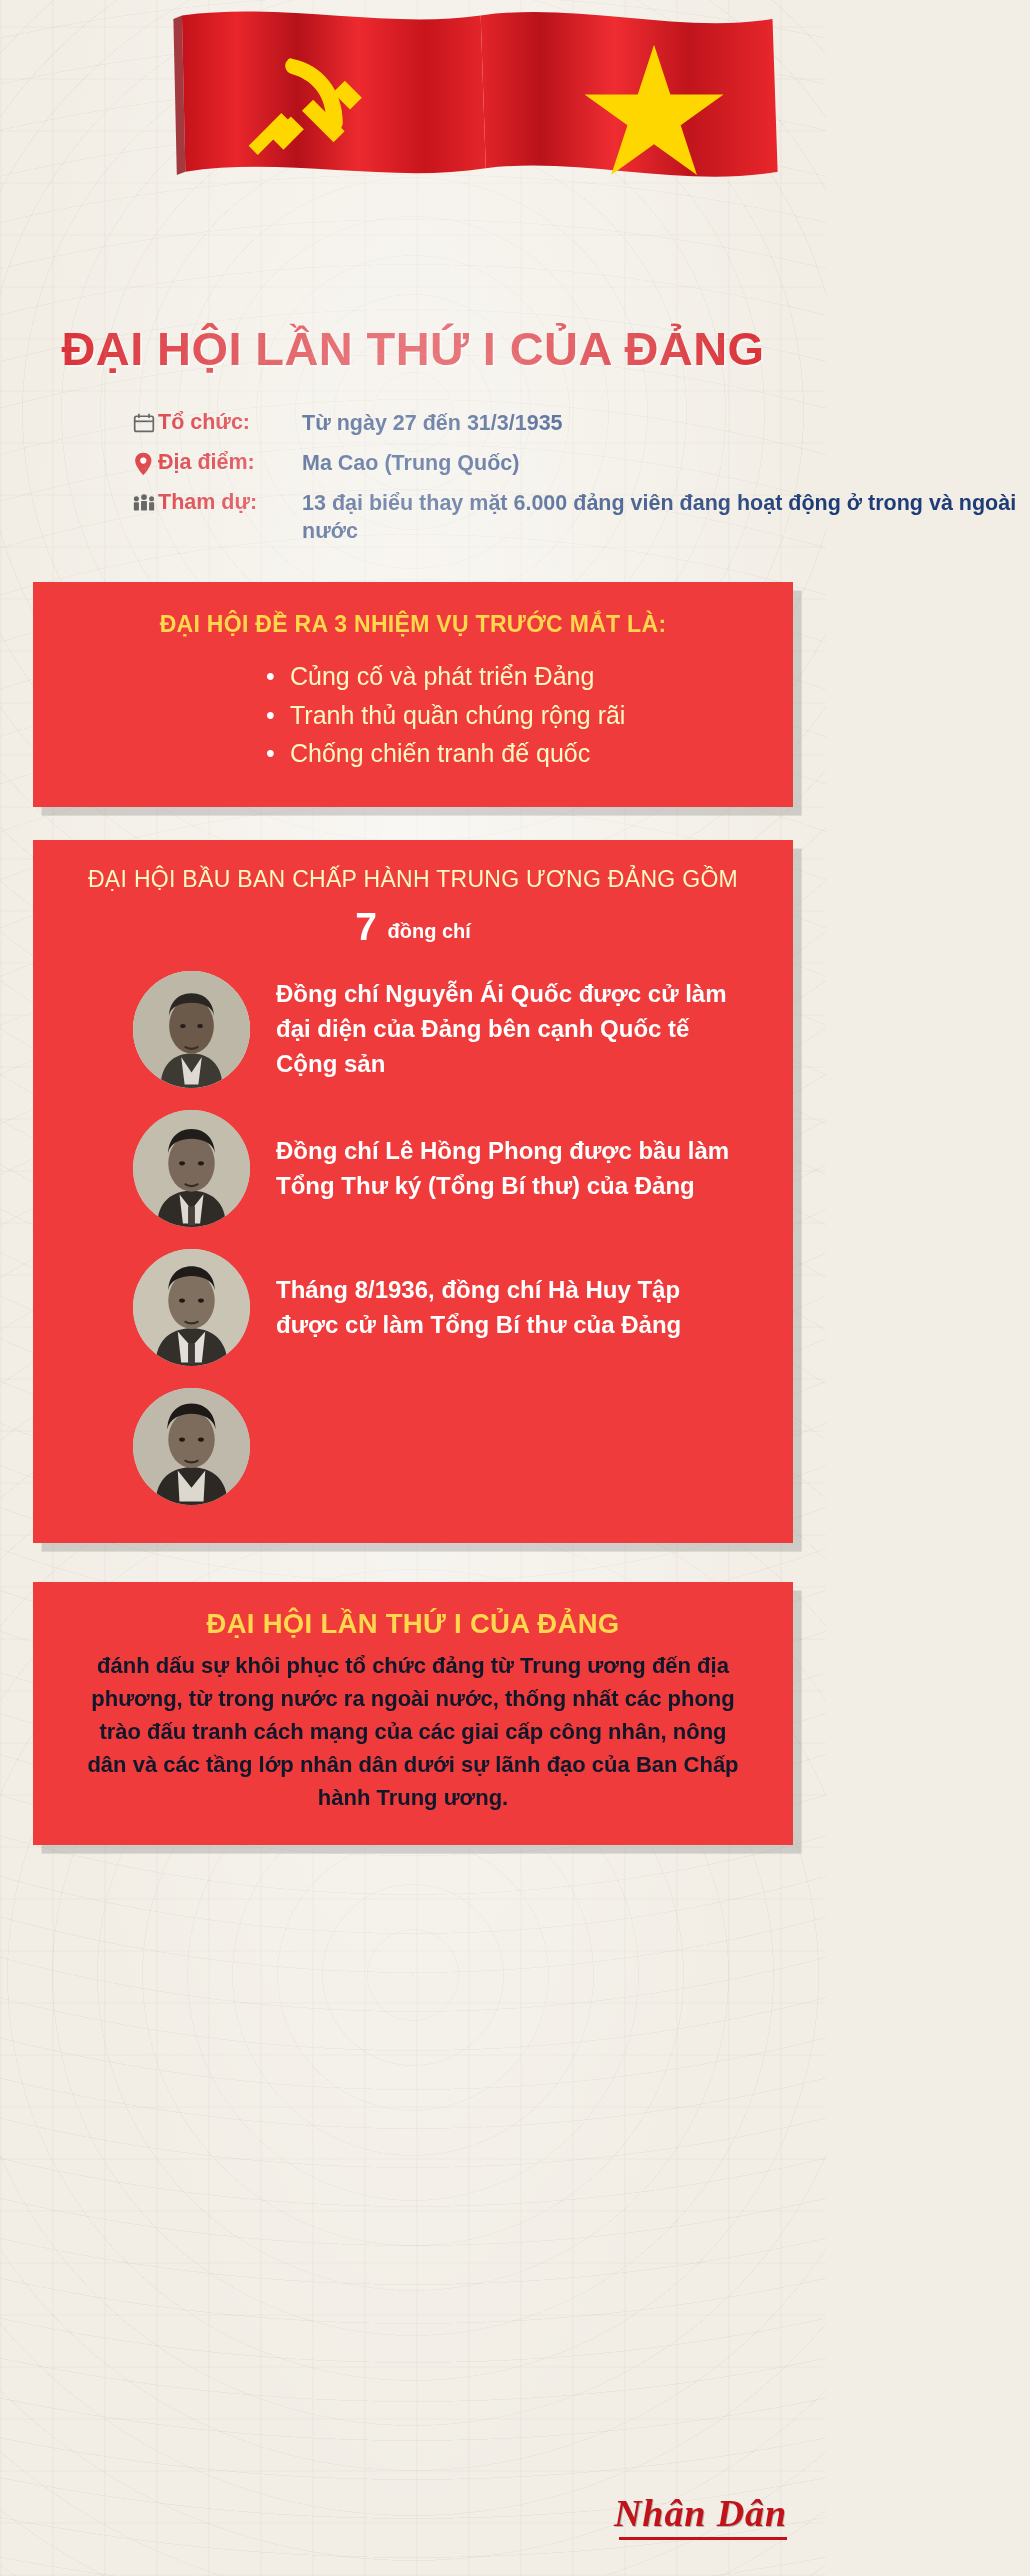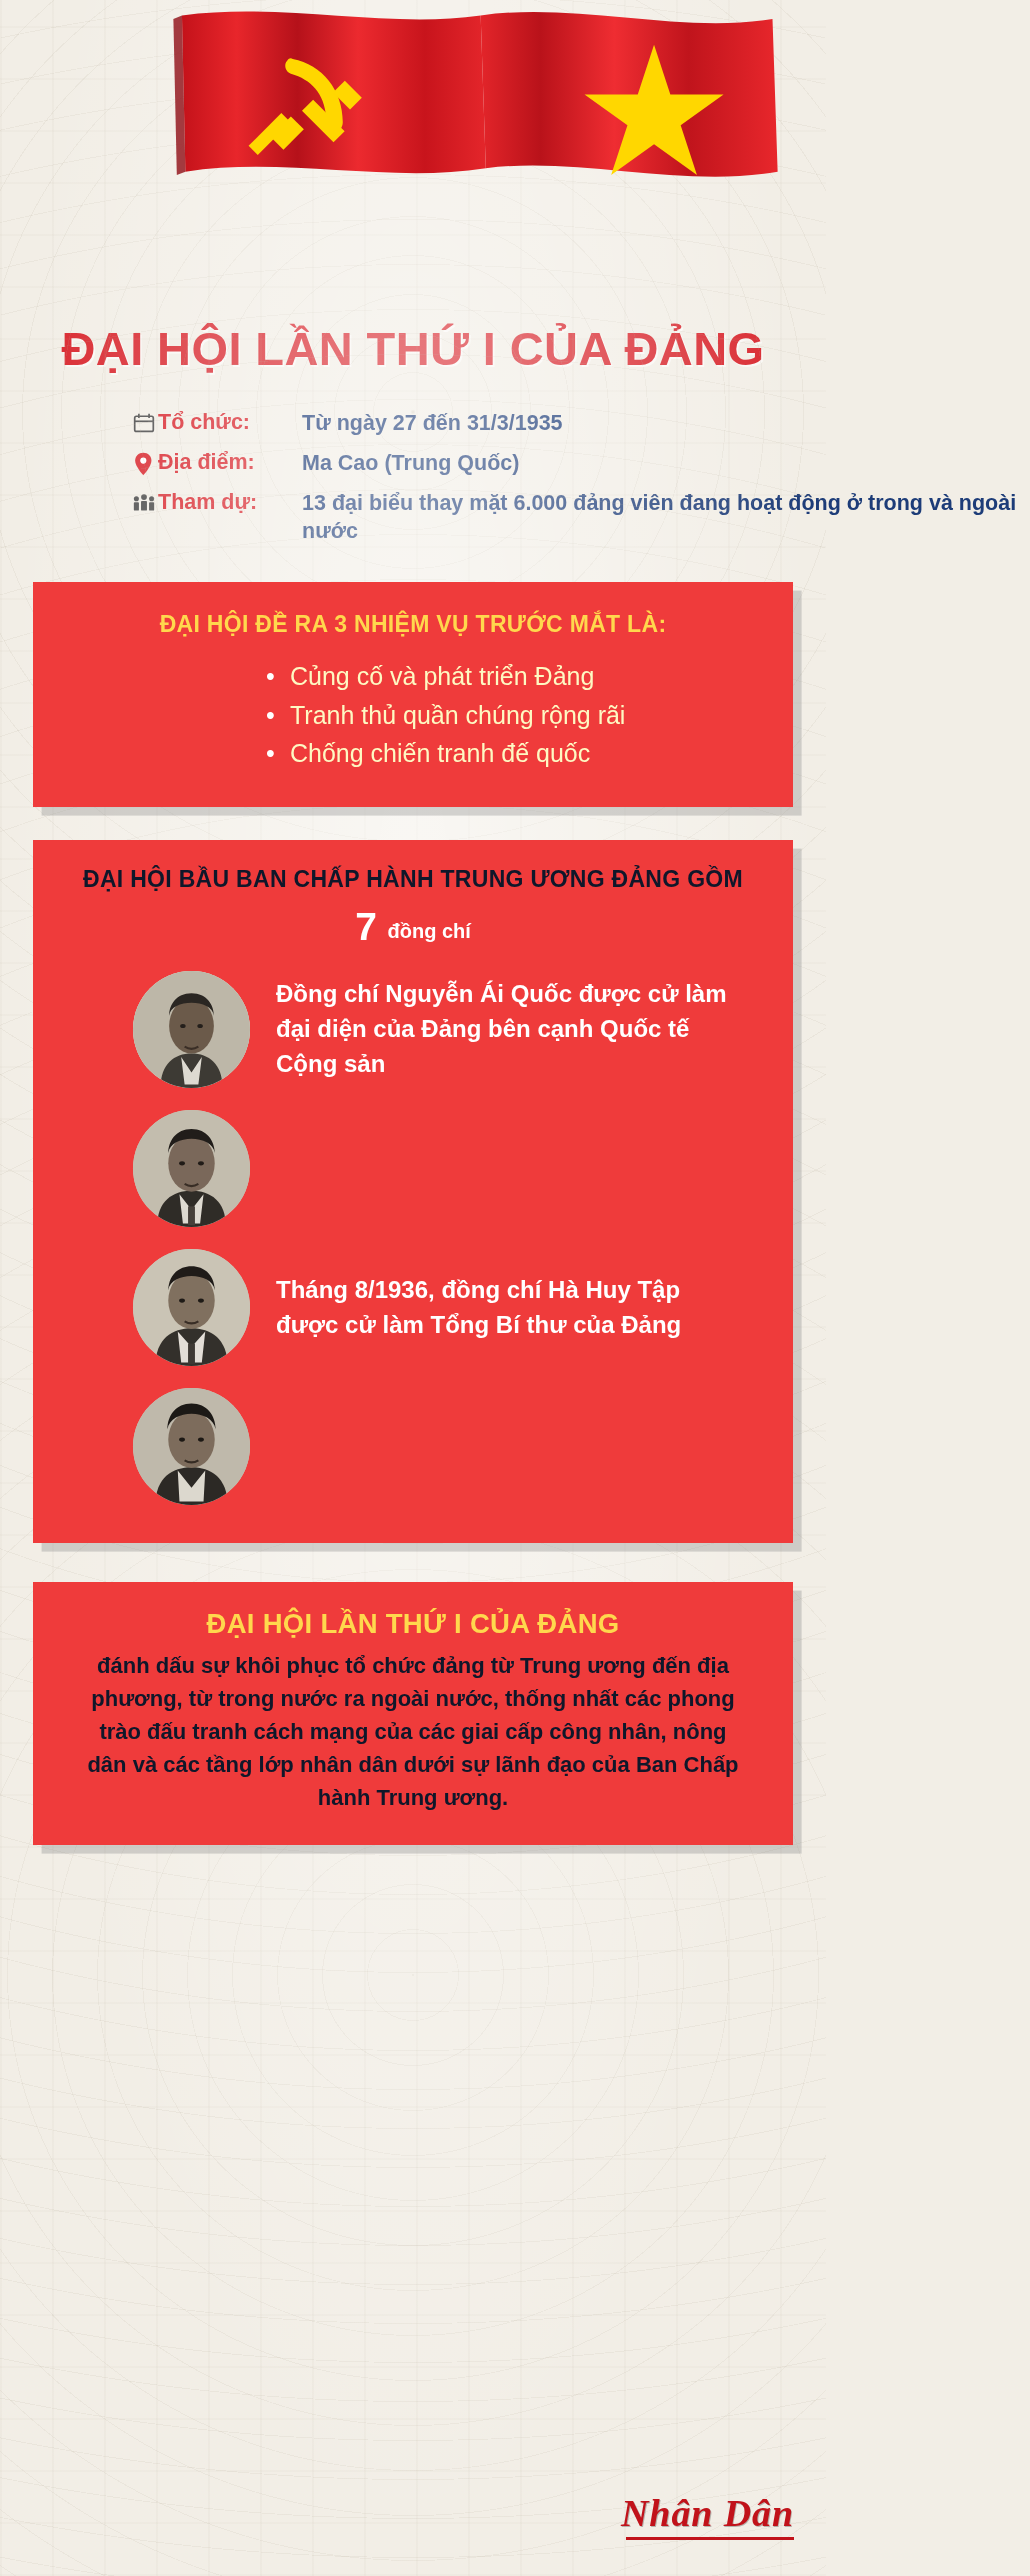--- a/index.html
+++ b/index.html
@@ -109,22 +109,22 @@
     content: "•";
     position: absolute;
     left: 199px;
     color: #ffffff;
   }
 
   
   .panel-committee { margin-top: 33px; padding: 26px 26px 38px; }
   .committee-heading {
     text-align: center;
-    color: #0f172a;
-    font-weight: bold;
+    color: #fef9c3;
+    font-weight: normal;
     font-size: 23px;
     letter-spacing: 0.3px;
   }
   .committee-count {
     text-align: center;
     margin-top: 12px;
     color: #ffffff;
   }
   .committee-count .num {
     font-size: 39px;
@@ -176,21 +176,21 @@
     color: #0f172a;
     font-weight: bold;
     font-size: 22px;
     line-height: 1.5;
     margin-top: 8.6px;
   }
 
   
   .logo-wrap {
     position: absolute;
-    right: 32px;
+    right: 39px;
     bottom: 36px;
     text-align: right;
   }
   .logo-text {
     font-family: "Liberation Serif", serif;
     font-weight: bold;
     font-style: italic;
     font-size: 38px;
     color: #c1121a;
     letter-spacing: 0.9px;
@@ -337,20 +337,21 @@
           <path d="M28 136 C28 106 46 94 68 94 C90 94 108 106 108 136 Z" fill="#2f2c27"></path>
           <ellipse cx="68" cy="62" rx="27" ry="33" fill="#7a685a"></ellipse>
           <path d="M41 50 C44 28 92 28 95 50 C95 36 86 22 68 22 C50 22 41 36 41 50 Z" fill="#211d1a"></path>
           <ellipse cx="57" cy="62" rx="3.4" ry="2.5" fill="#201b17"></ellipse>
           <ellipse cx="79" cy="62" rx="3.4" ry="2.5" fill="#201b17"></ellipse>
           <path d="M60 86 q8 5 16 0" stroke="#382d25" stroke-width="2.4" fill="none"></path>
           <path d="M54 98 L68 116 L82 98 L78 132 L58 132 Z" fill="#eee9df" opacity="0.92"></path>
           <rect x="64" y="112" width="8" height="22" fill="#46403a"></rect>
         </svg>
       </div>
+      <div class="member-text">Đồng chí Lê Hồng Phong được bầu làm Tổng Thư ký (Tổng Bí thư) của Đảng</div>
     </div>
 
     <div class="member">
       <div class="avatar">
         <svg width="117" height="117" viewBox="0 0 136 136">
           <rect width="136" height="136" fill="#cac4b5"></rect>
           <path d="M26 136 C26 104 46 92 68 92 C90 92 110 104 110 136 Z" fill="#33302b"></path>
           <ellipse cx="68" cy="60" rx="27" ry="33" fill="#80705f"></ellipse>
           <path d="M41 48 C44 26 92 26 95 48 C95 34 86 20 68 20 C50 20 41 34 41 48 Z" fill="#1f1b18"></path>
           <ellipse cx="57" cy="60" rx="3.4" ry="2.5" fill="#1e1a16"></ellipse>

